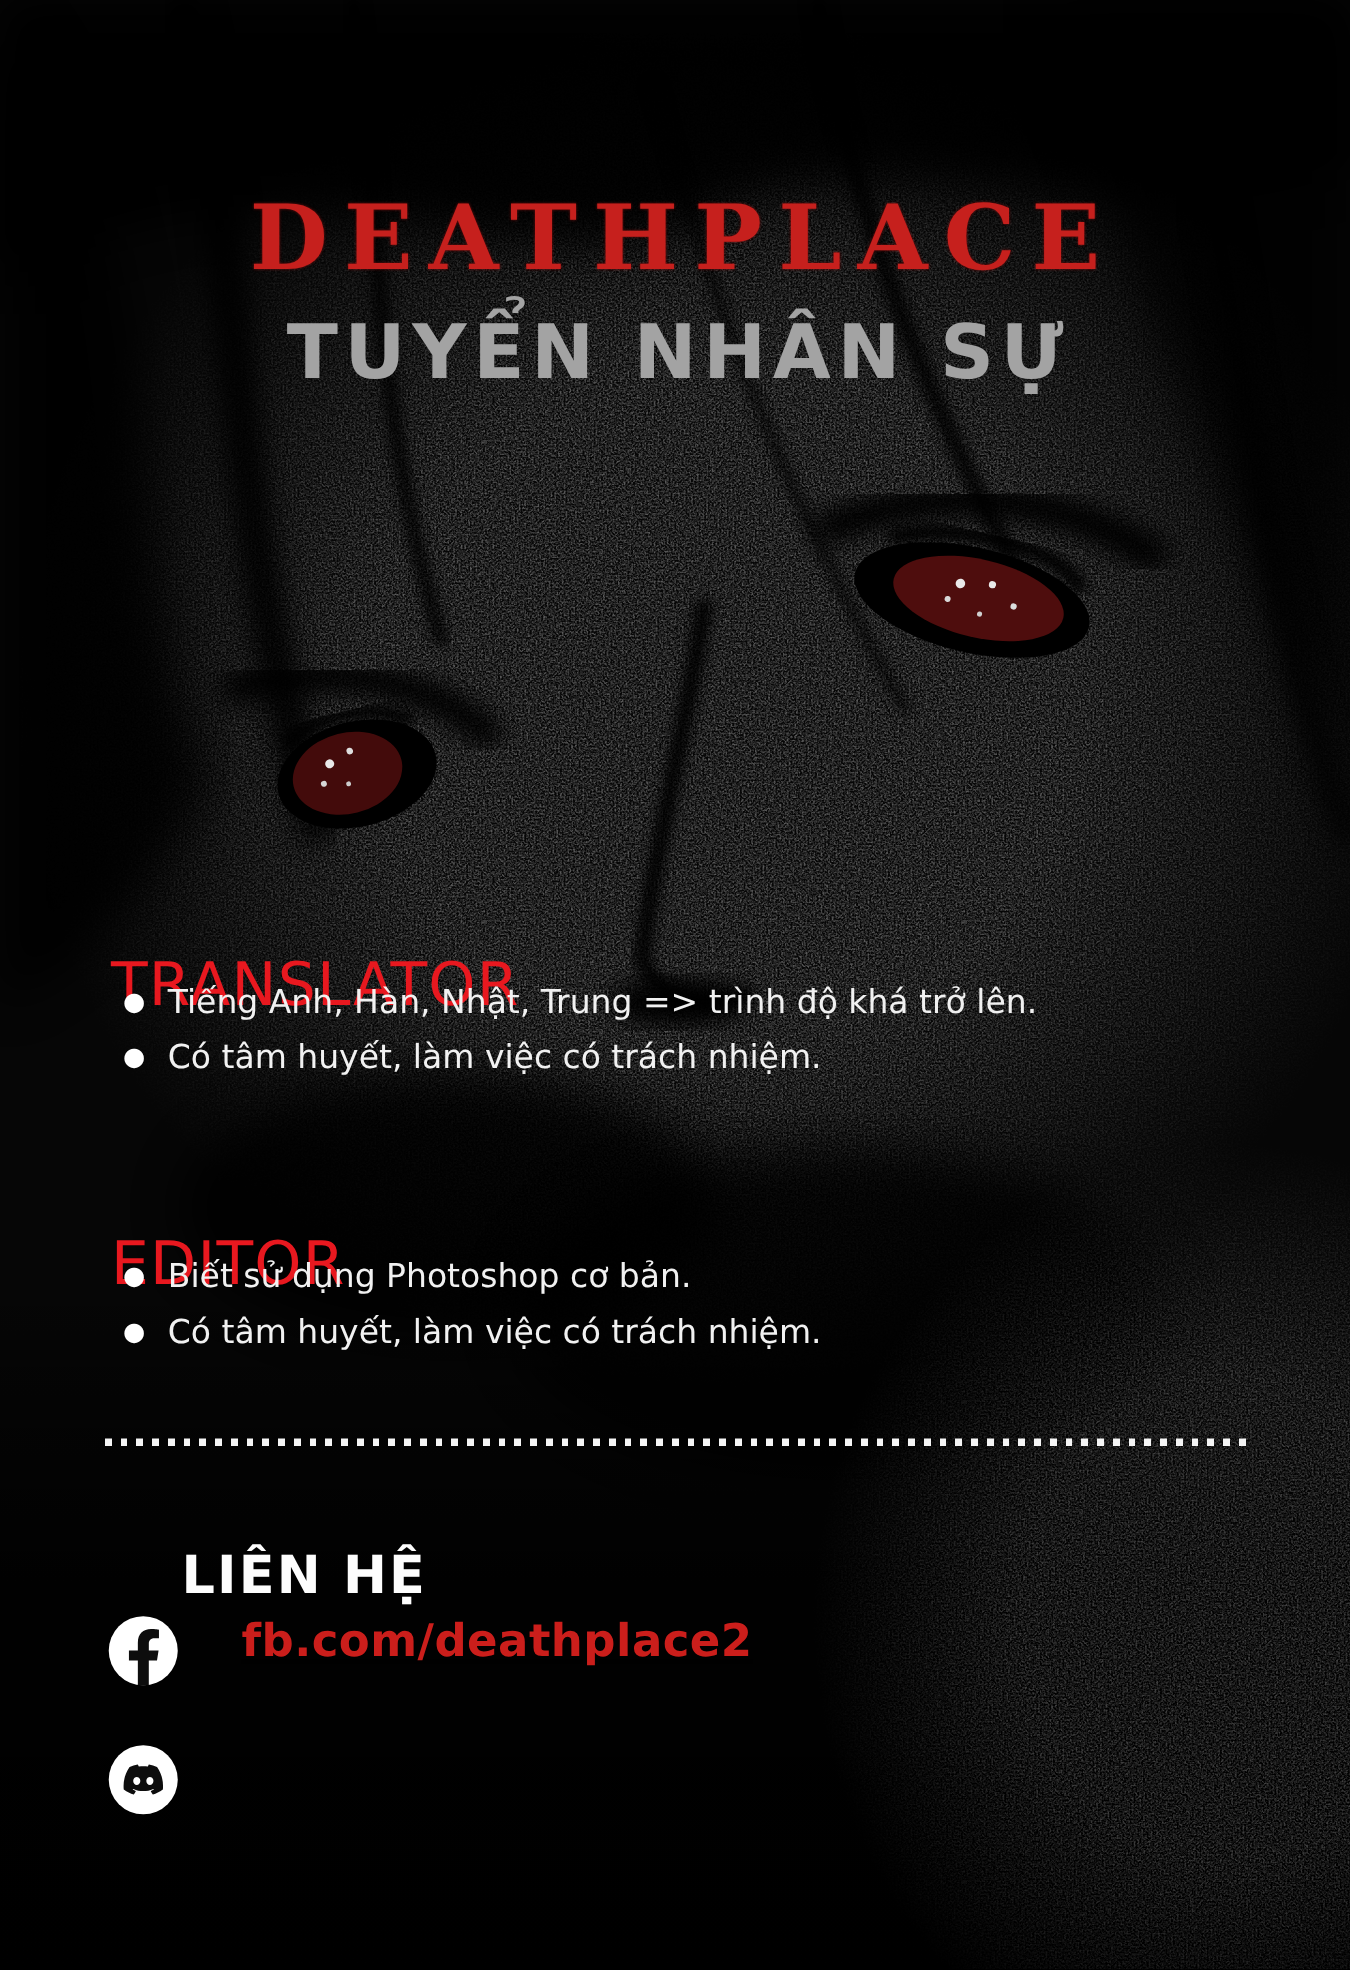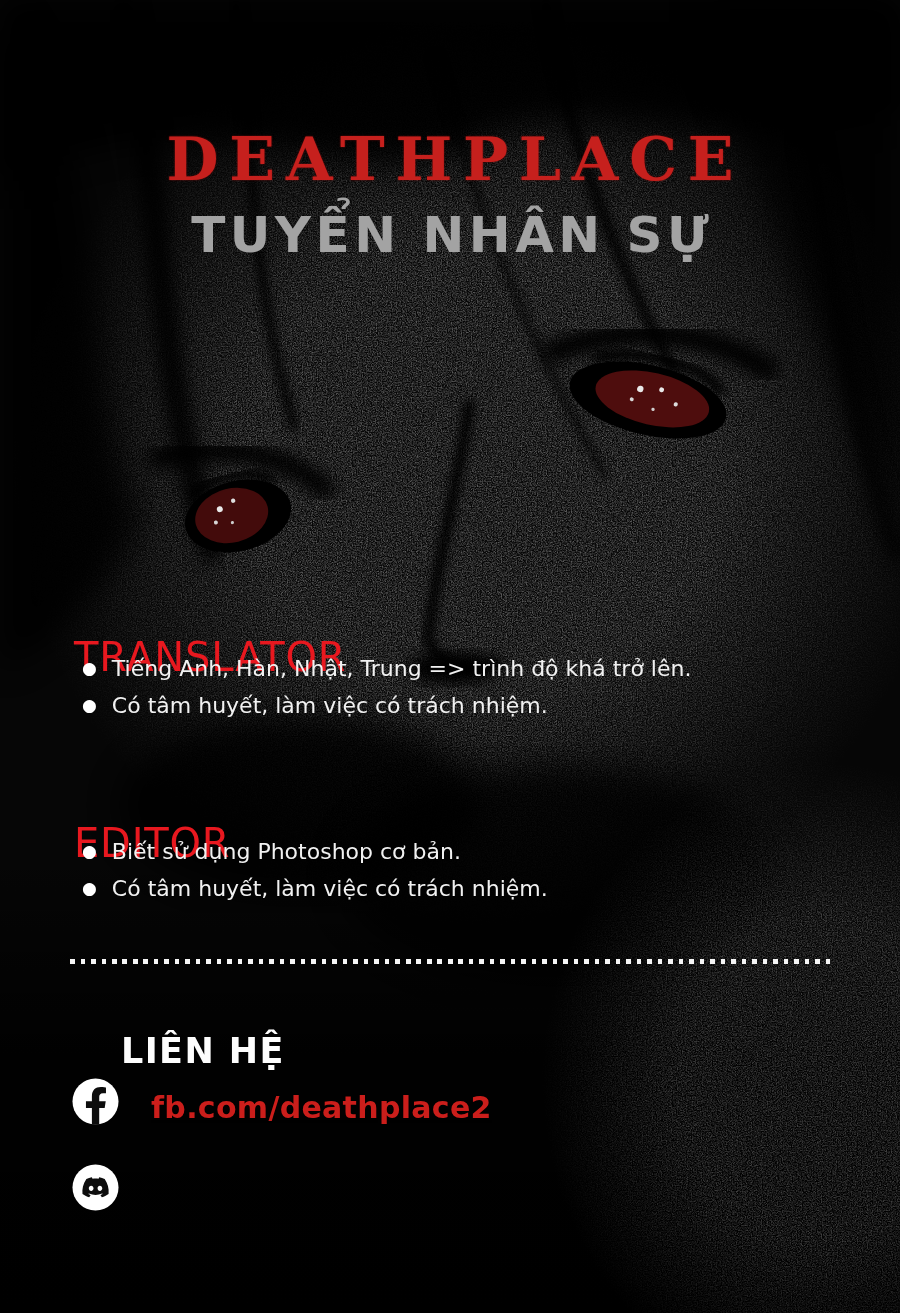--- a/index.html
+++ b/index.html
@@ -40,21 +40,21 @@
   .bullet-text{font-size:22px;color:#f1f1f1;white-space:nowrap;}
 
   .divider{
     position:absolute;top:959px;left:70px;width:766px;height:5px;
     background:repeating-linear-gradient(90deg,#f5f5f5 0 4.5px,transparent 4.5px 10.5px);
   }
   .contact-heading{
     position:absolute;top:996px;left:74px;font-size:35px;font-weight:bold;
     color:#fdfdfd;letter-spacing:0.04em;margin-left:47px;
   }
-  .link-row{position:absolute;left:72px;display:flex;align-items:flex-end;gap:32px;height:48px;text-decoration:underline;}
+  .link-row{position:absolute;left:72px;display:flex;align-items:flex-start;gap:42px;height:48px;text-decoration:underline;}
   .row-facebook{top:1077px;}
   .row-discord{top:1163px;}
   .icon-circle{width:47px;height:47px;flex:0 0 47px;}
   .icon-circle svg{display:block;width:47px;height:47px;}
   .link-text{font-size:30px;font-weight:bold;color:#cb1e1b;letter-spacing:0.01em;white-space:nowrap;}
 </style>
 </head>
 <body>
 
 <div class="page">

